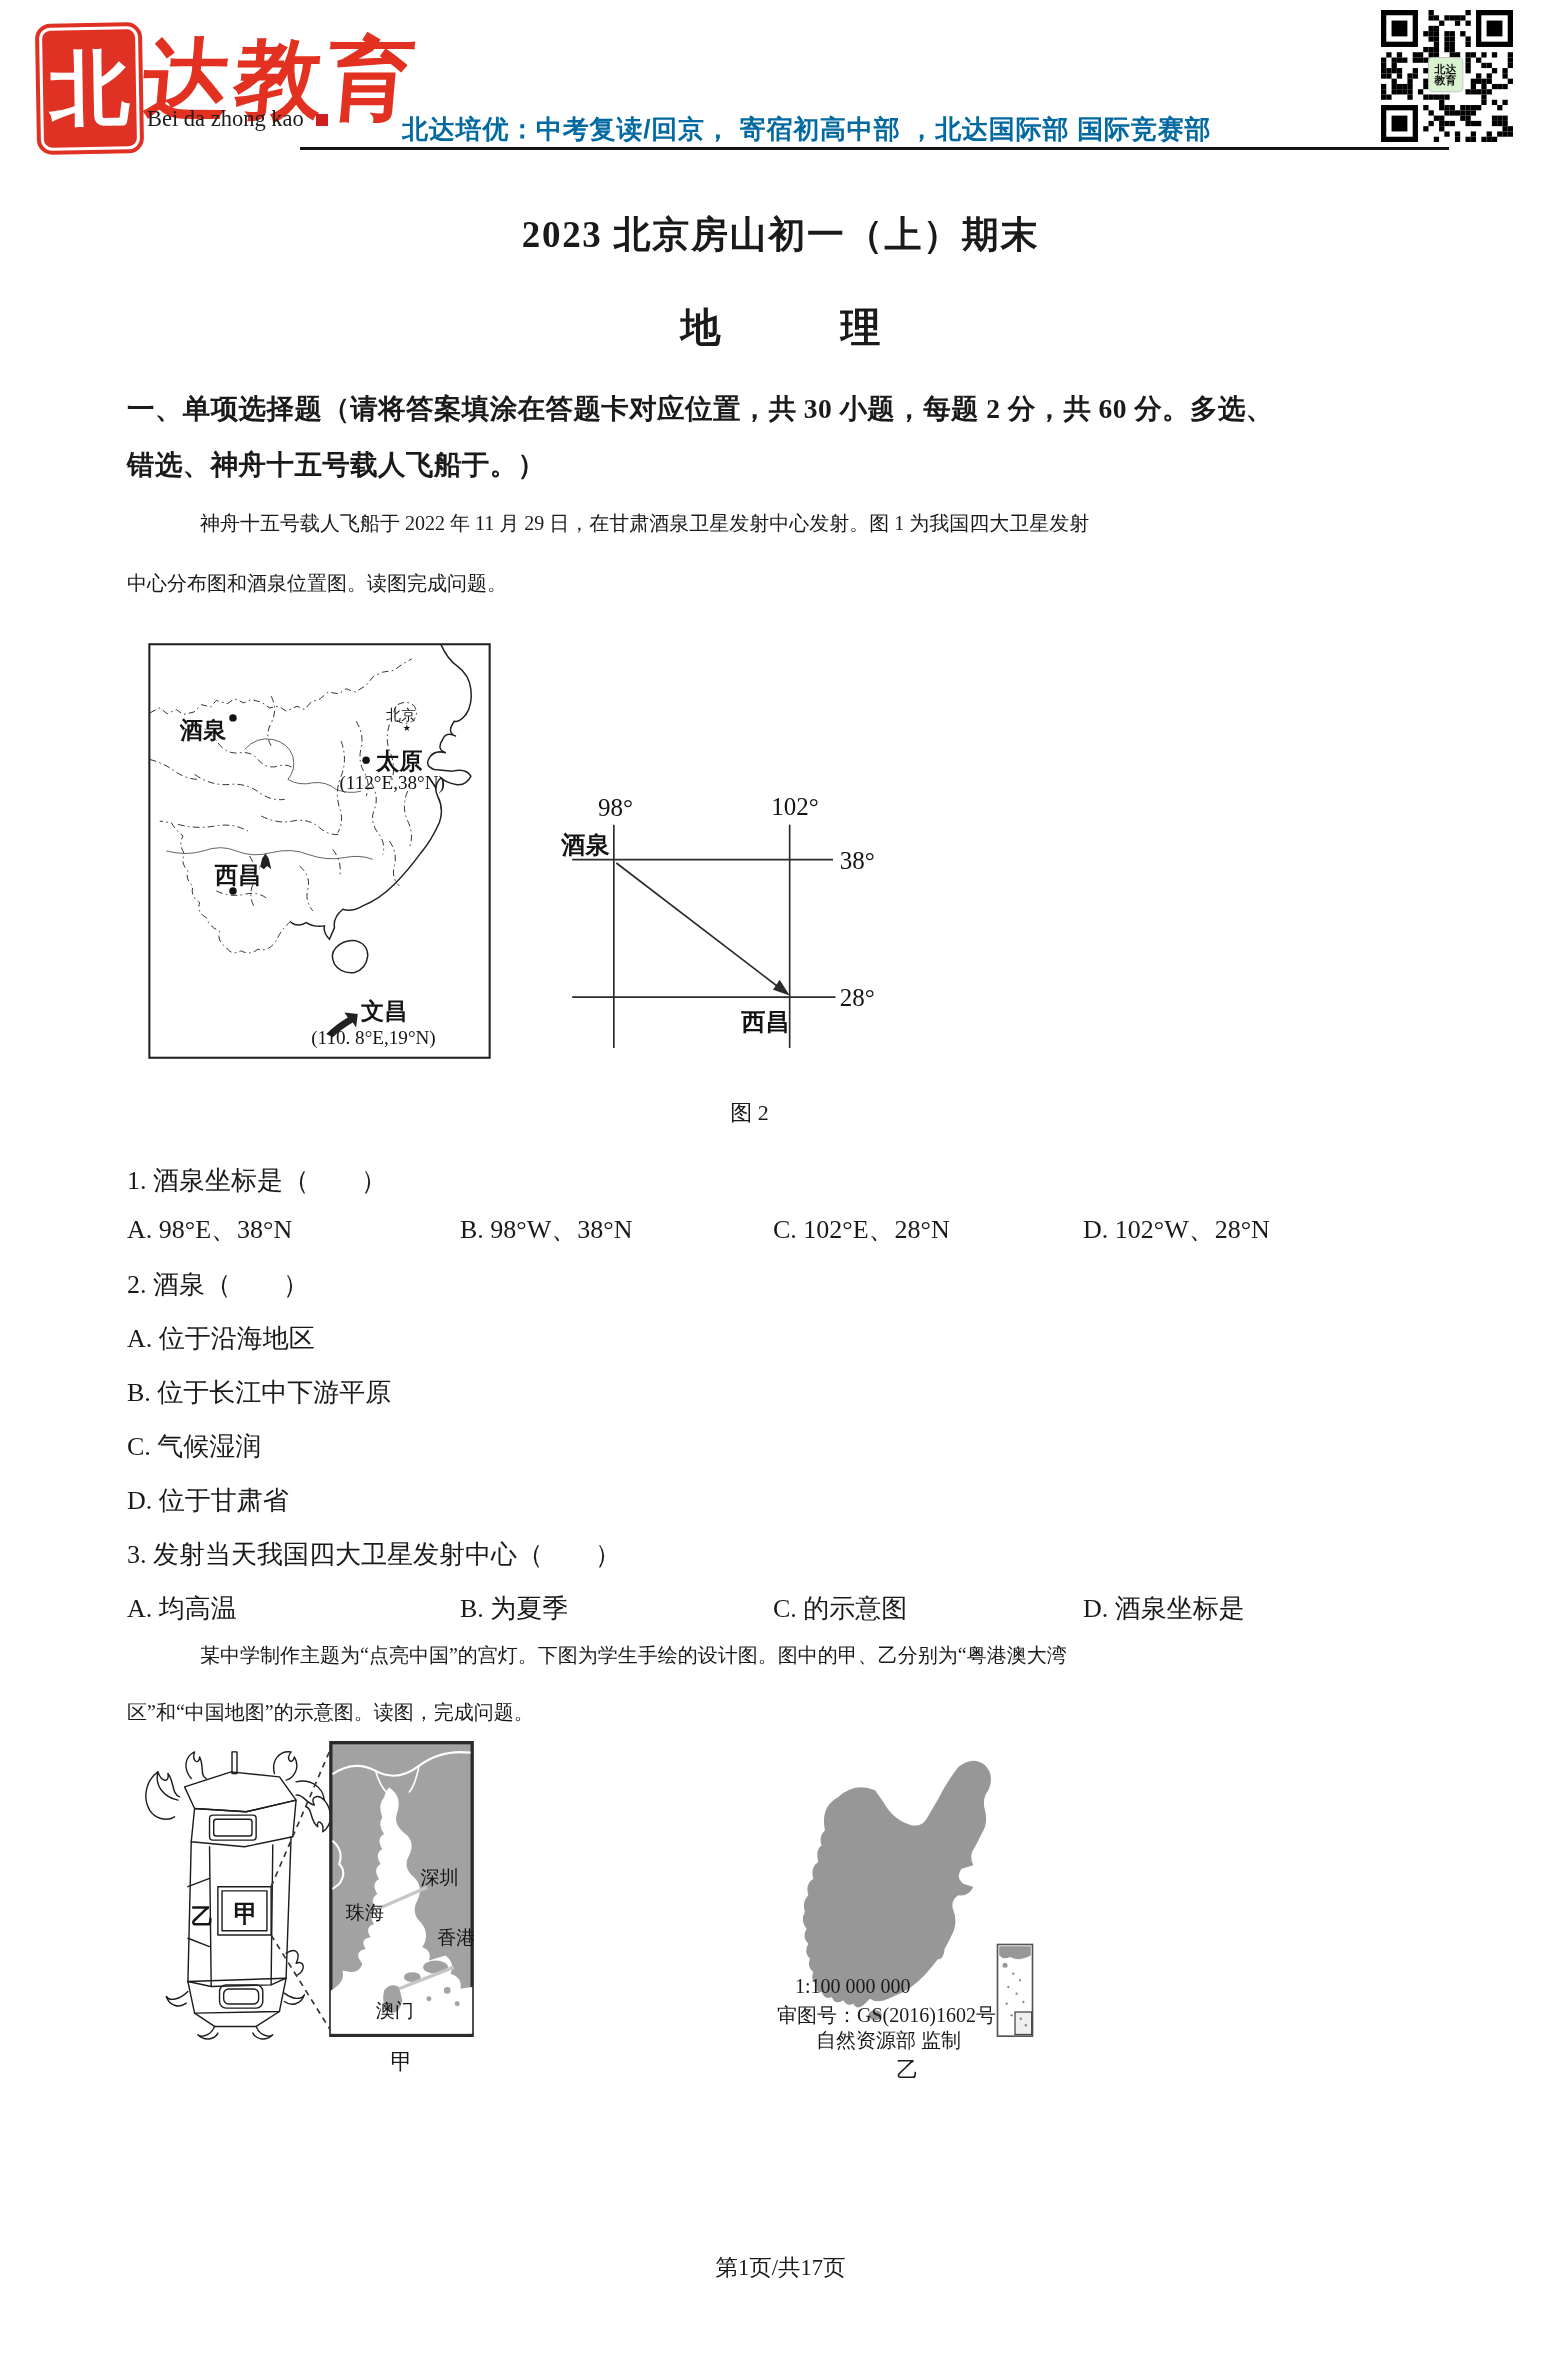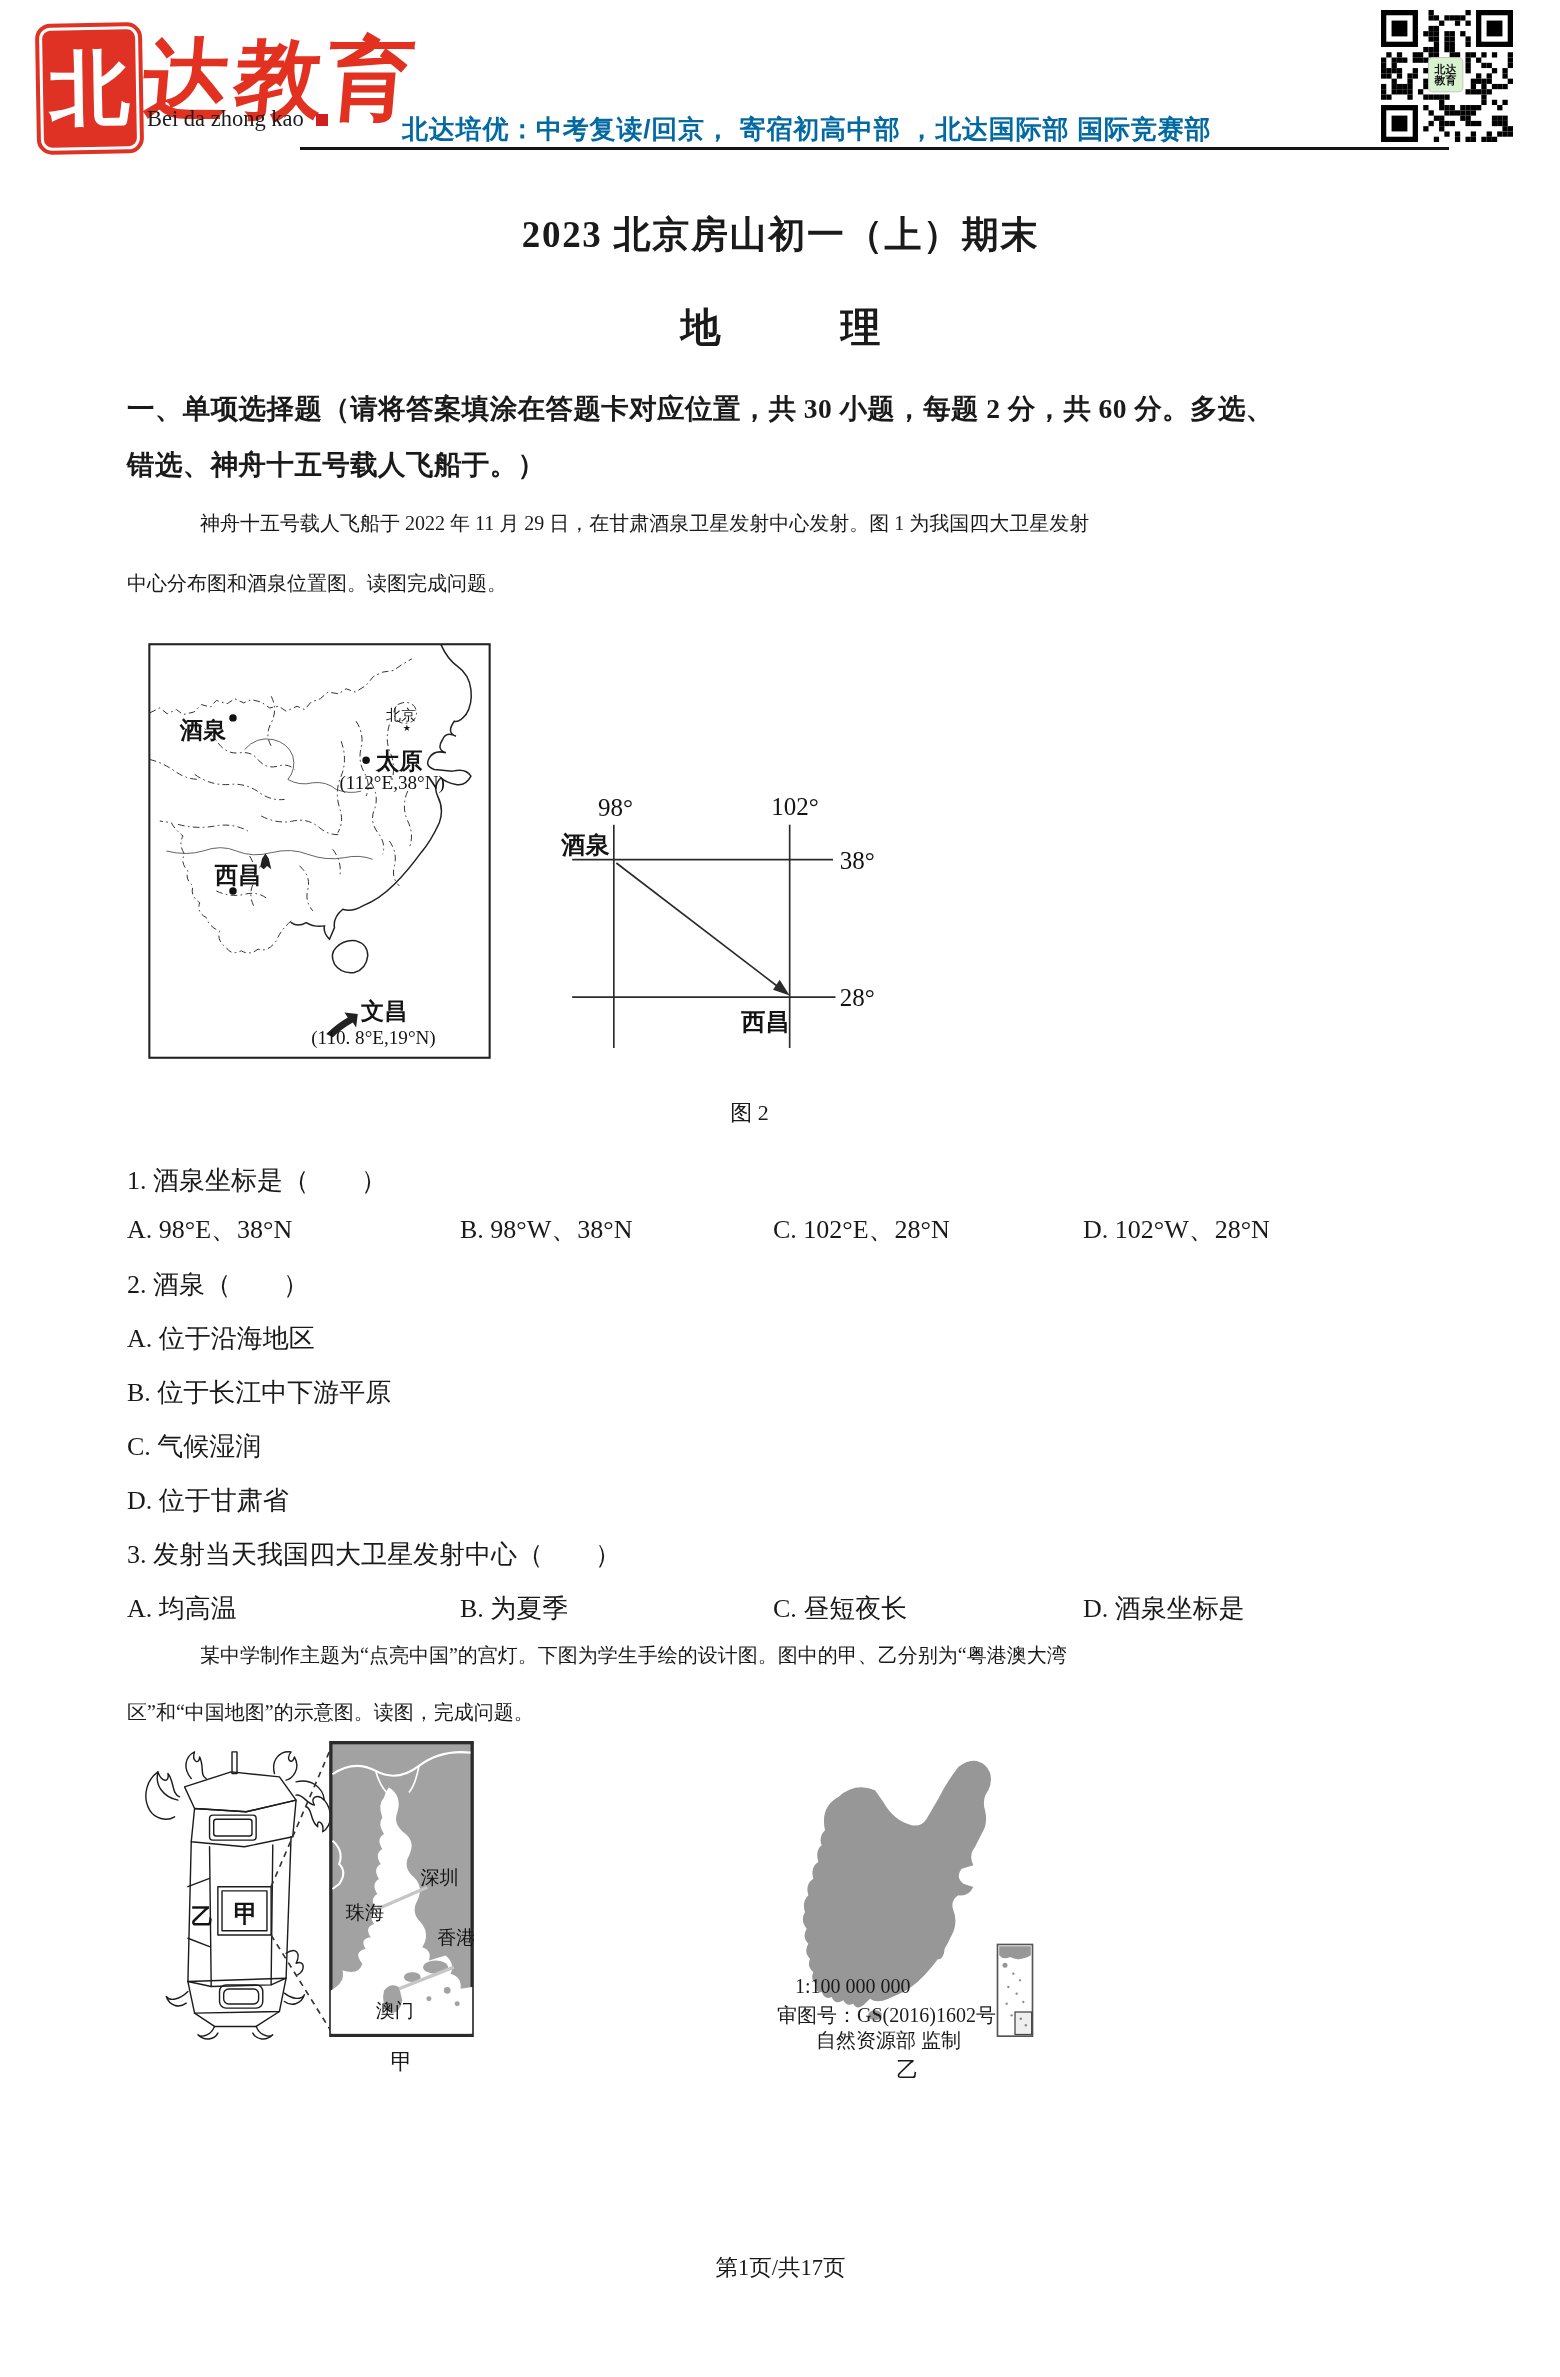--- a/index.html
+++ b/index.html
@@ -318,21 +318,21 @@
 
   <div class="abs body-t" style="left:127px;top:1267px;">2.  酒泉（　　）</div>
   <div class="abs body-t" style="left:127px;top:1321px;">A.  位于沿海地区</div>
   <div class="abs body-t" style="left:127px;top:1375px;">B.  位于长江中下游平原</div>
   <div class="abs body-t" style="left:127px;top:1429px;">C.  气候湿润</div>
   <div class="abs body-t" style="left:127px;top:1483px;">D.  位于甘肃省</div>
 
   <div class="abs body-t" style="left:127px;top:1537px;">3.  发射当天我国四大卫星发射中心（　　）</div>
   <div class="abs body-t" style="left:127px;top:1591px;">A.  均高温</div>
   <div class="abs body-t" style="left:460px;top:1591px;">B.  为夏季</div>
-  <div class="abs body-t" style="left:773px;top:1591px;">C.  昼短夜长</div>
+  <div class="abs body-t" style="left:773px;top:1591px;">C.  的示意图</div>
   <div class="abs body-t" style="left:1083px;top:1591px;">D.  酒泉坐标是</div>
 
   <div class="abs kai indent" style="left:127px;top:1642px;">某中学制作主题为“点亮中国”的宫灯。下图为学生手绘的设计图。图中的甲、乙分别为“粤港澳大湾</div>
   <div class="abs kai" style="left:127px;top:1699px;">区”和“中国地图”的示意图。读图，完成问题。</div>
 
   <svg class="abs" style="left:133px;top:1745px;" width="208" height="300" viewBox="0 0 250 360">
     <rect x="119" y="8" width="6" height="26" class="lant"></rect>
     <path class="lant" d="M62,50 L118,32 L176,38 L196,66 L136,80 L74,76 Z"></path>
     <path class="lant" d="M74,76 L136,80 L196,66 L192,110 L134,122 L70,116 Z"></path>
     <rect x="92" y="84" width="56" height="30" rx="4" class="lant"></rect>

